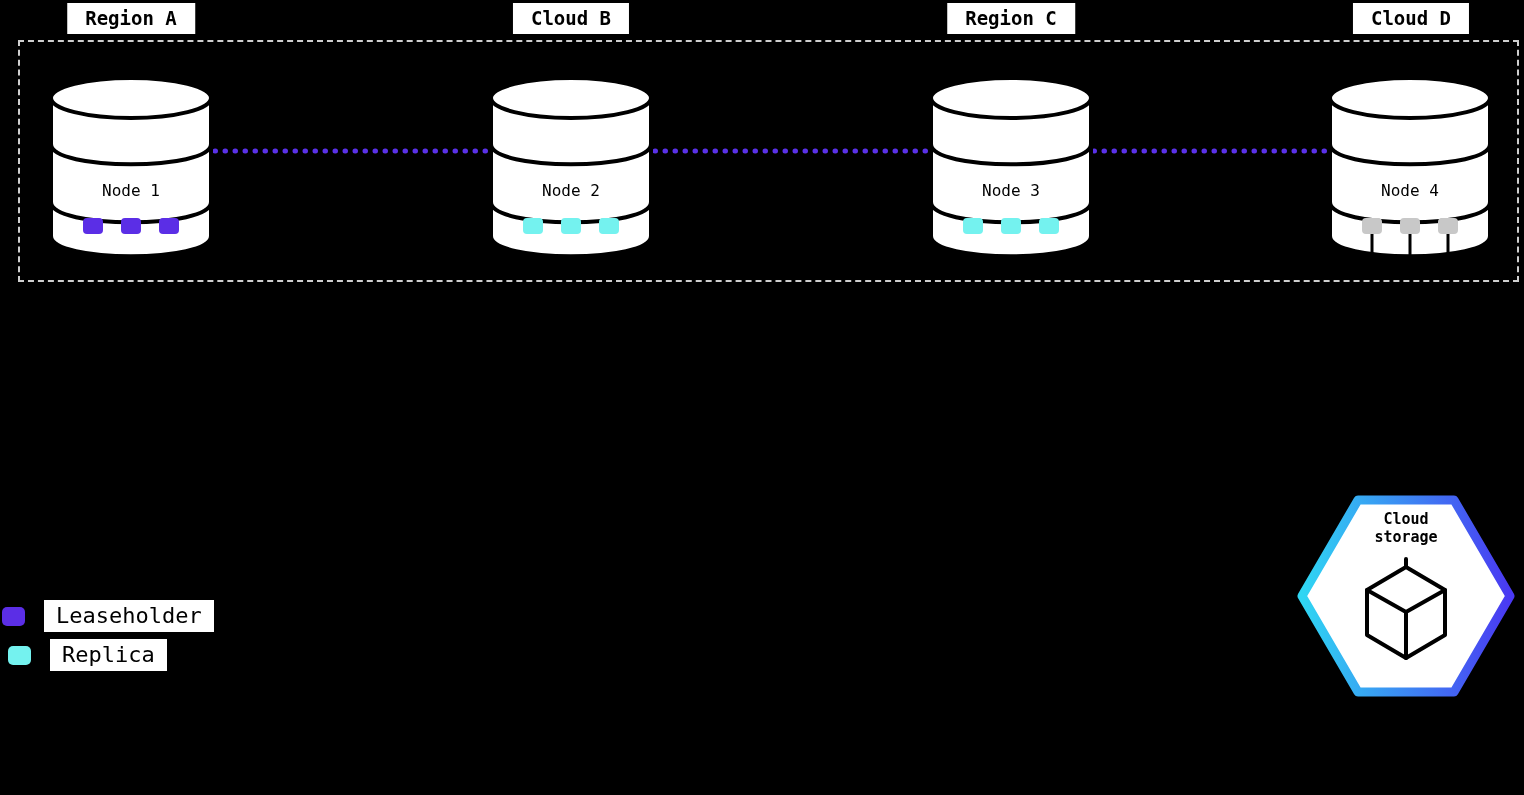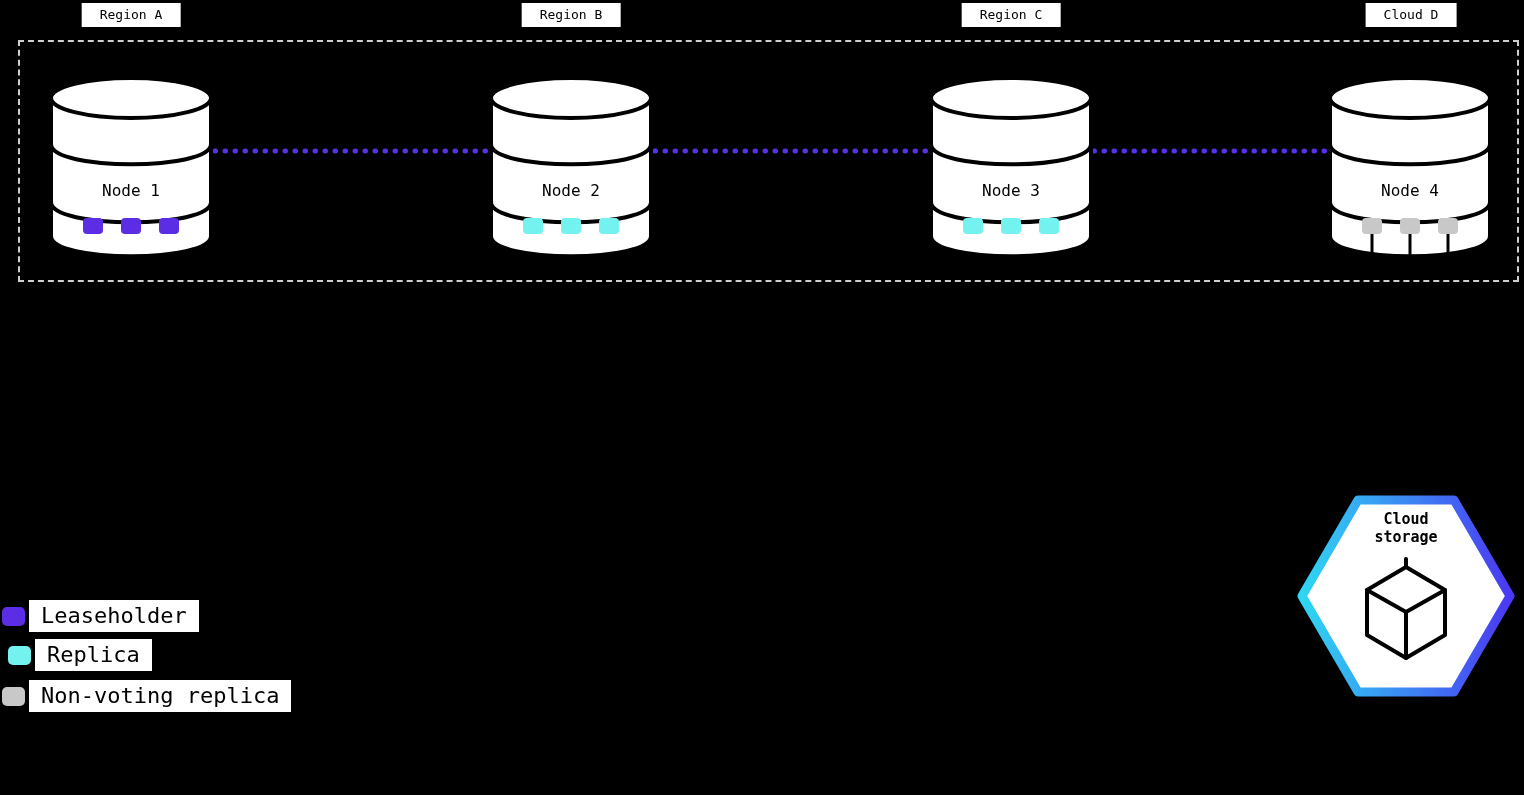--- a/index.html
+++ b/index.html
@@ -7,49 +7,49 @@
   .canvas {
     position:relative; width:1524px; height:795px; background:#000;
     font-family:"DejaVu Sans Mono", monospace; overflow:hidden;
   }
   .cluster-box {
     position:absolute; left:18px; top:40px; width:1501px; height:242px;
     border:2px dashed #cfcfcf;
   }
   .region-label {
     position:absolute; top:3px; transform:translateX(-50%);
-    background:#fff; color:#000; font-weight:normal; font-size:13px;
+    background:#fff; color:#000; font-weight:bold; font-size:19px;
     padding:5px 18px; white-space:nowrap; line-height:1.1;
   }
   .layer { position:absolute; left:0; top:0; }
   .node { position:absolute; width:164px; height:192px; overflow:visible; }
   .node text {
     font-family:"DejaVu Sans Mono", monospace; font-size:16px; fill:#000;
   }
-  .legend-row { position:absolute; display:flex; align-items:center; gap:4px; }
+  .legend-row { position:absolute; display:flex; align-items:center; gap:19px; }
   .legend-chip { width:23px; height:19px; border-radius:5px; flex:none; }
   .legend-label {
     background:#fff; color:#000; font-size:22px; padding:3px 12px;
     white-space:nowrap; line-height:1.2;
   }
   .hex-svg { position:absolute; left:1294px; top:492px; }
   .hex-svg text {
     font-family:"DejaVu Sans Mono", monospace; font-weight:bold;
     font-size:15px; fill:#000;
   }
 </style>
 </head>
 <body>
 
 <div class="canvas">
 
   <div class="cluster-box"></div>
 
   <div class="region-label" style="left:131px">Region A</div>
-  <div class="region-label" style="left:571px">Region B</div>
+  <div class="region-label" style="left:571px">Cloud B</div>
   <div class="region-label" style="left:1011px">Region C</div>
   <div class="region-label" style="left:1411px">Cloud D</div>
 
   <svg class="layer" width="1524" height="795" viewBox="0 0 1524 795">
     <line x1="215" y1="151" x2="487" y2="151" stroke-width="5" stroke-dasharray="0.5 9.5" stroke-linecap="round" stroke="#5A31E8"></line>
     <line x1="655" y1="151" x2="927" y2="151" stroke-width="5" stroke-dasharray="0.5 9.5" stroke-linecap="round" stroke="#5A31E8"></line>
     <line x1="1094" y1="151" x2="1326" y2="151" stroke-width="5" stroke-dasharray="0.5 9.5" stroke-linecap="round" stroke="#5A31E8"></line>
   </svg>
 
   <svg class="node" style="left:49px; top:76px" viewBox="0 0 164 192">
@@ -100,24 +100,20 @@
   </svg>
 
   <div class="legend-row" style="left:2px; top:600px">
     <div class="legend-chip" style="background-color: rgb(91, 46, 230);"></div>
     <div class="legend-label">Leaseholder</div>
   </div>
   <div class="legend-row" style="left:8px; top:639px">
     <div class="legend-chip" style="background-color: rgb(116, 242, 239);"></div>
     <div class="legend-label">Replica</div>
   </div>
-  <div class="legend-row" style="left:2px; top:680px">
-    <div class="legend-chip" style="background-color: rgb(200, 200, 200);"></div>
-    <div class="legend-label">Non-voting replica</div>
-  </div>
 
   <svg class="hex-svg" width="224" height="208" viewBox="0 0 224 208">
     <defs>
       <linearGradient id="hexgrad" x1="0" y1="0" x2="1" y2="0">
         <stop offset="0" stop-color="#2FD6F3"></stop>
         <stop offset="1" stop-color="#4A39F2"></stop>
       </linearGradient>
     </defs>
     <polygon points="8,104 64,8 160,8 216,104 160,200 64,200" fill="#ffffff" stroke="url(#hexgrad)" stroke-width="9" stroke-linejoin="round"></polygon>
     <text x="112" y="32" text-anchor="middle">Cloud</text>

